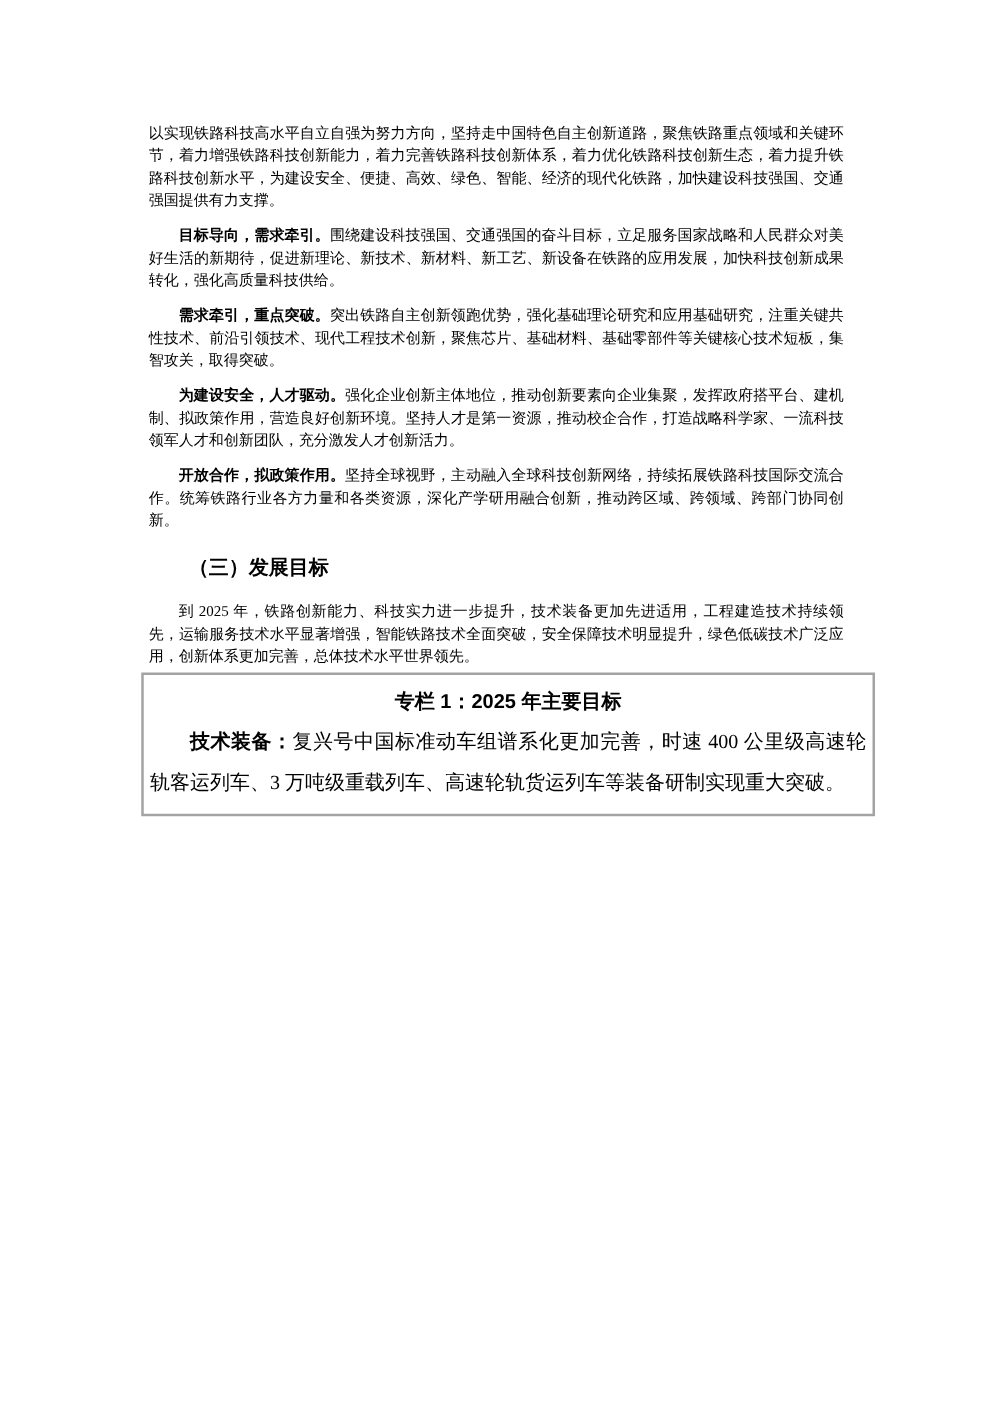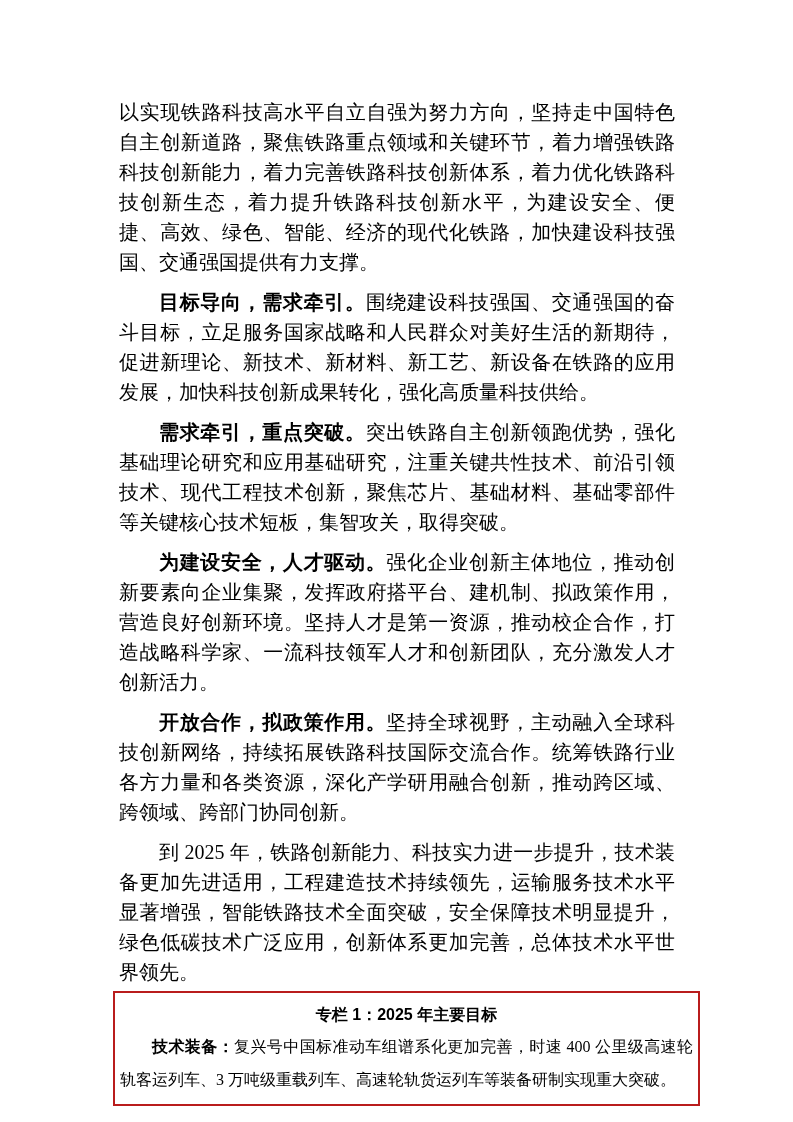--- a/index.html
+++ b/index.html
@@ -16,22 +16,22 @@
     color: #000000;
     font-family: "Liberation Serif", "DejaVu Serif", serif;
   }
   .content {
     position: absolute;
     left: 119px;
     top: 97px;
     width: 556px;
   }
   .body-para {
-    font-size: 20px;
-    line-height: 30px;
+    font-size: 12px;
+    line-height: 18px;
     text-align: justify;
     margin: 10px 0 0 0;
   }
   .content > :first-child {
     margin-top: 0;
   }
   .body-para.indent {
     text-indent: 2em;
   }
   .body-para b,
@@ -44,21 +44,21 @@
     font-size: 16px;
     font-weight: 700;
     line-height: 30px;
     text-indent: 2em;
     margin: 15px 0 7px 0;
   }
   .callout {
     box-sizing: border-box;
     width: 587px;
     margin: 4px 0 0 -6px;
-    border: 2px solid #b91c1c;
+    border: 2px solid #a3a3a3;
     padding: 7px 5px 8px 5px;
   }
   .callout-title {
     font-family: "Liberation Sans", "DejaVu Sans", sans-serif;
     font-size: 16px;
     font-weight: 700;
     line-height: 30px;
     text-align: center;
   }
   .callout-para {
@@ -73,20 +73,21 @@
 <body>
 
 <div class="page">
   <div class="content">
 
     <p class="body-para">以实现铁路科技高水平自立自强为努力方向，坚持走中国特色自主创新道路，聚焦铁路重点领域和关键环节，着力增强铁路科技创新能力，着力完善铁路科技创新体系，着力优化铁路科技创新生态，着力提升铁路科技创新水平，为建设安全、便捷、高效、绿色、智能、经济的现代化铁路，加快建设科技强国、交通强国提供有力支撑。</p>
       <p class="body-para indent"><b>目标导向，需求牵引。</b>围绕建设科技强国、交通强国的奋斗目标，立足服务国家战略和人民群众对美好生活的新期待，促进新理论、新技术、新材料、新工艺、新设备在铁路的应用发展，加快科技创新成果转化，强化高质量科技供给。</p>
       <p class="body-para indent"><b>需求牵引，重点突破。</b>突出铁路自主创新领跑优势，强化基础理论研究和应用基础研究，注重关键共性技术、前沿引领技术、现代工程技术创新，聚焦芯片、基础材料、基础零部件等关键核心技术短板，集智攻关，取得突破。</p>
       <p class="body-para indent"><b>为建设安全，人才驱动。</b>强化企业创新主体地位，推动创新要素向企业集聚，发挥政府搭平台、建机制、拟政策作用，营造良好创新环境。坚持人才是第一资源，推动校企合作，打造战略科学家、一流科技领军人才和创新团队，充分激发人才创新活力。</p>
       <p class="body-para indent"><b>开放合作，拟政策作用。</b>坚持全球视野，主动融入全球科技创新网络，持续拓展铁路科技国际交流合作。统筹铁路行业各方力量和各类资源，深化产学研用融合创新，推动跨区域、跨领域、跨部门协同创新。</p>
+      <div class="heading">（三）发展目标</div>
       <p class="body-para indent">到 2025 年，铁路创新能力、科技实力进一步提升，技术装备更加先进适用，工程建造技术持续领先，运输服务技术水平显著增强，智能铁路技术全面突破，安全保障技术明显提升，绿色低碳技术广泛应用，创新体系更加完善，总体技术水平世界领先。</p>
       <div class="callout">
       <div class="callout-title">专栏 1：2025 年主要目标</div>
       <p class="callout-para">
         <b>技术装备：</b><span>复兴号中国标准动车组谱系化更加完善，时速 400 公里级高速轮轨客运列车、3 万吨级重载列车、高速轮轨货运列车等装备研制实现重大突破。</span>
       </p>
     </div>
   </div>
 </div>
 

